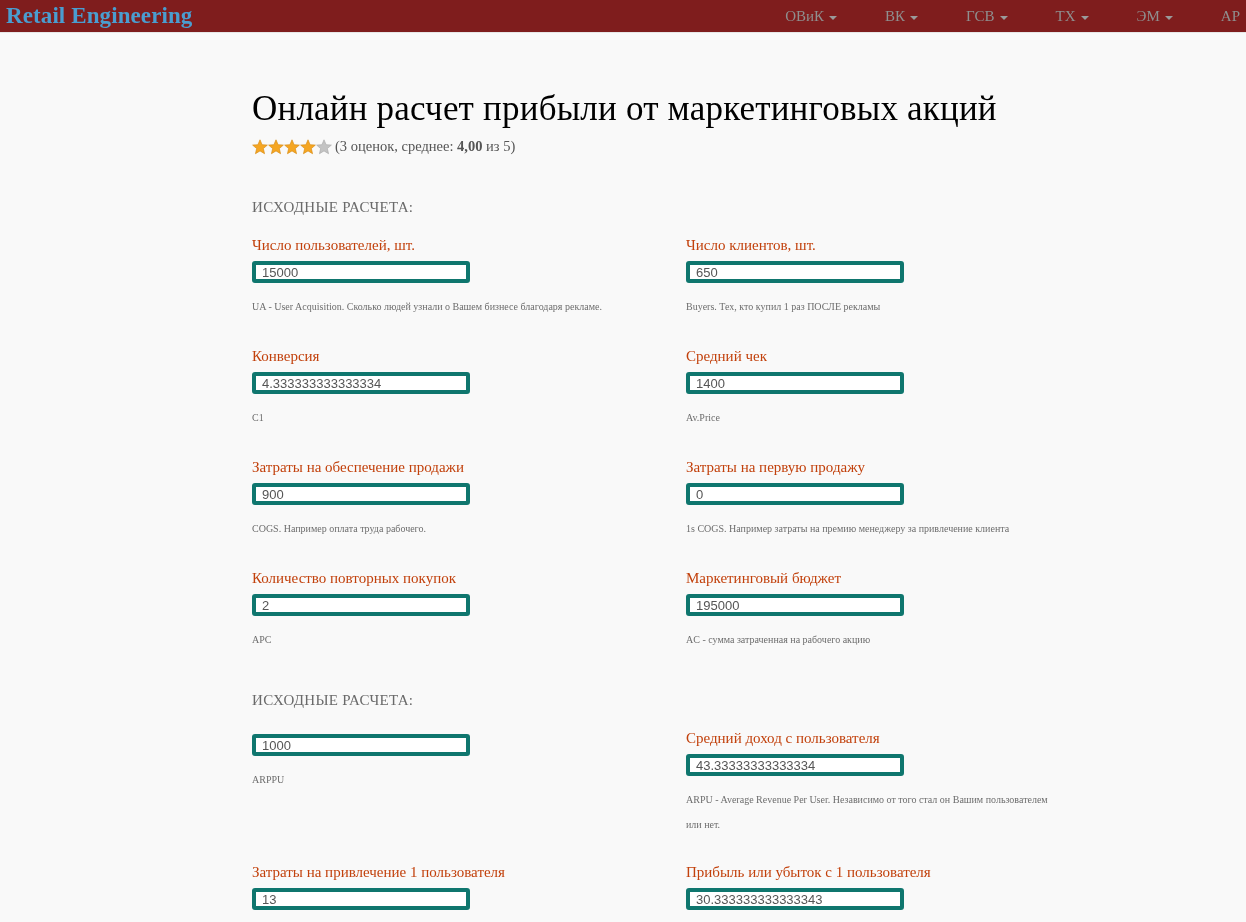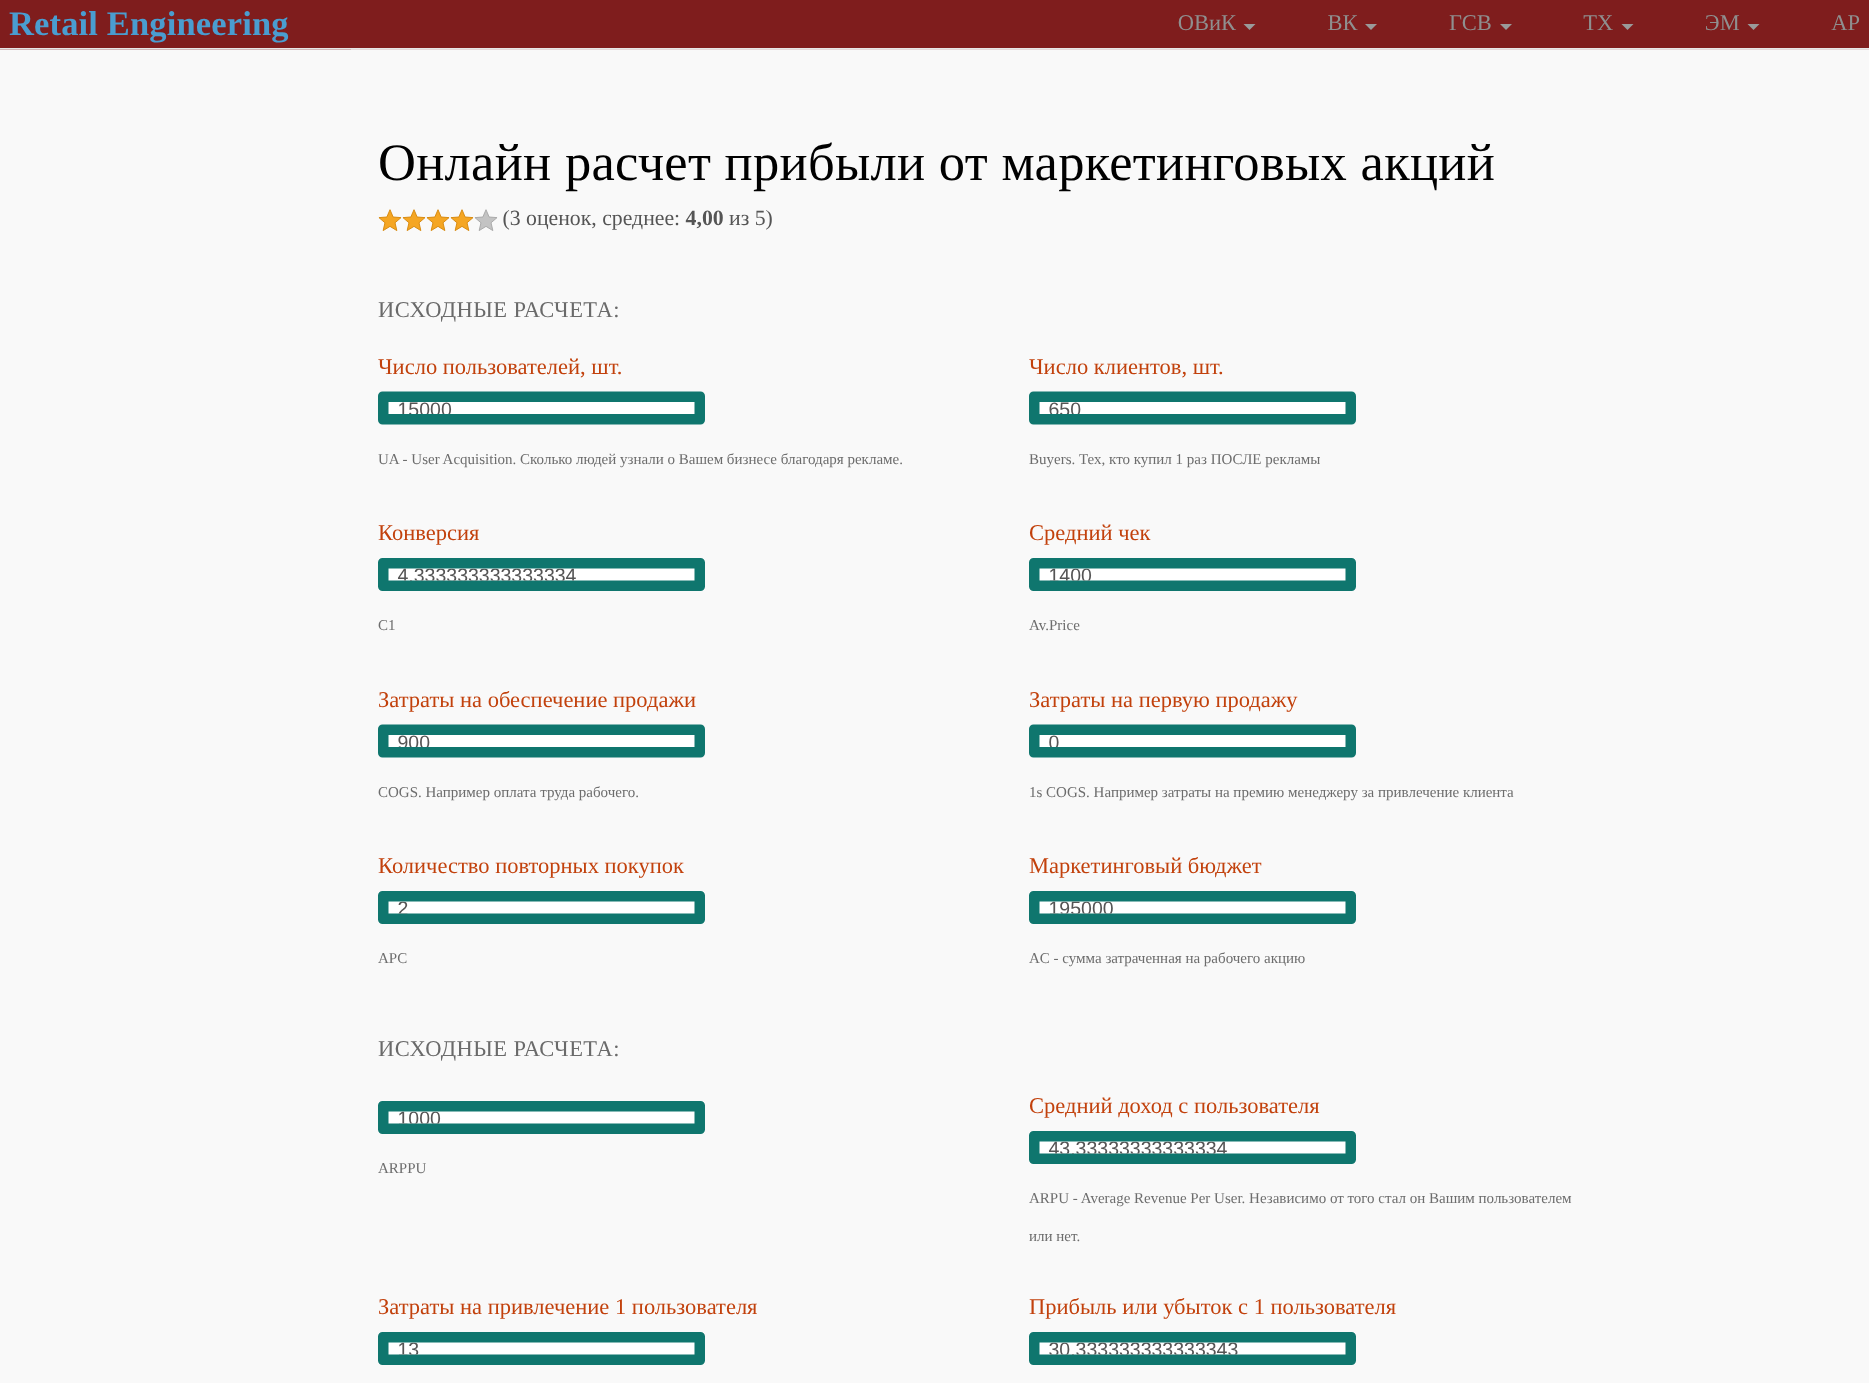--- a/index.html
+++ b/index.html
@@ -137,21 +137,21 @@
   input.field {
     display: block;
     margin-top: 6px;
     width: 218px;
     height: 22px;
     padding: 2px 6px;
     font-family: "Liberation Sans", "DejaVu Sans", sans-serif;
     font-size: 13px;
     color: #555;
     background: #ffffff;
-    border: 7px solid #0f766e;
+    border: 4px solid #0f766e;
     border-radius: 3px;
     outline: none;
   }
   .hint {
     margin-top: 11px;
     font-size: 10px;
     color: #6d6d6d;
     line-height: 25px;
     white-space: nowrap;
   }

